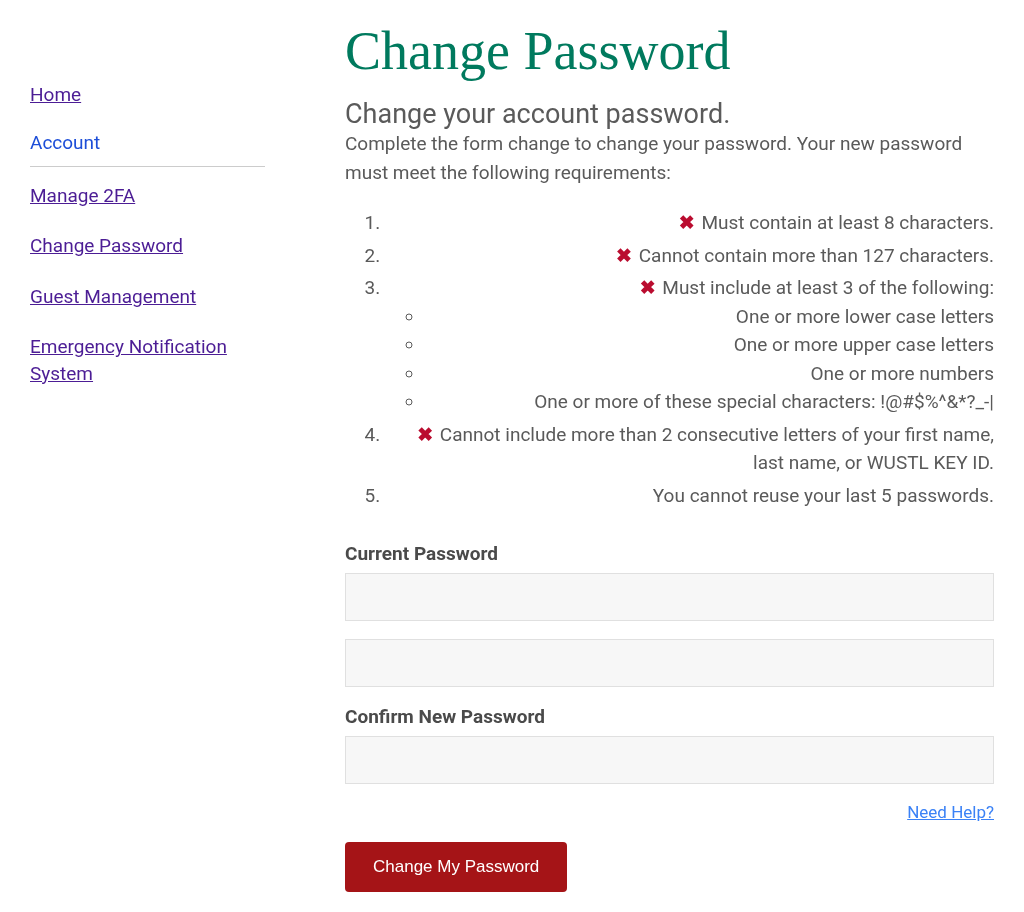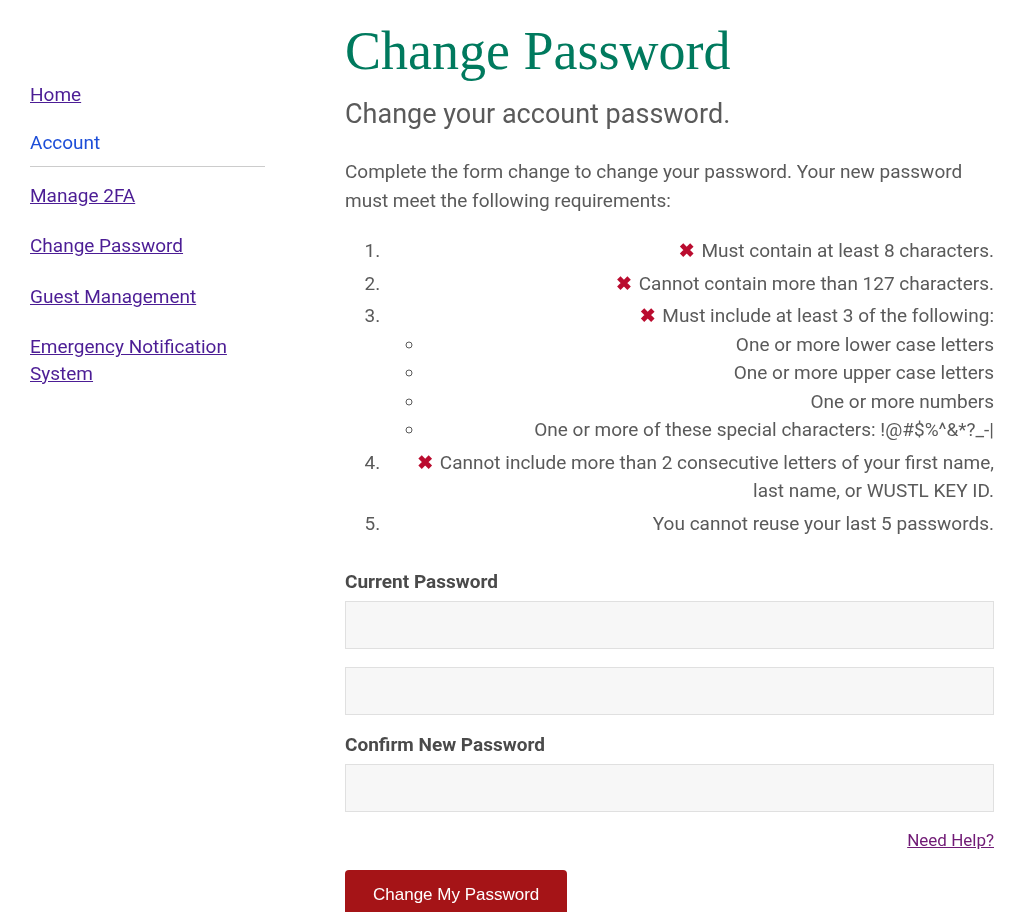--- a/index.html
+++ b/index.html
@@ -47,21 +47,20 @@
       color: #007a5e;
       font-family: Georgia, 'Times New Roman', serif;
       font-weight: 400;
       font-size: 54px;
       margin-bottom: 16px;
     }
     .subtitle {
       color: #5a5a5a;
       font-size: 27px;
       font-weight: 400;
-      margin-bottom: 28px;
     }
     .instructions {
       color: #5a5a5a;
       font-size: 19px;
       line-height: 1.5;
       margin-bottom: 20px;
     }
     ol.requirements {
       color: #5a5a5a;
       font-size: 19px;
@@ -97,21 +96,21 @@
       width: 100%;
       height: 48px;
       border: 1px solid #e0e0e0;
       background: #f7f7f7;
       font-size: 16px;
       padding: 0 12px;
     }
     .help-link {
       display: block;
       text-align: right;
-      color: #701a75;
+      color: #3b82f6;
       text-decoration: underline;
       font-size: 17px;
       margin-bottom: 20px;
     }
     .submit-btn {
       background: #a51417;
       color: #ffffff;
       border: none;
       border-radius: 4px;
       font-size: 17px;

